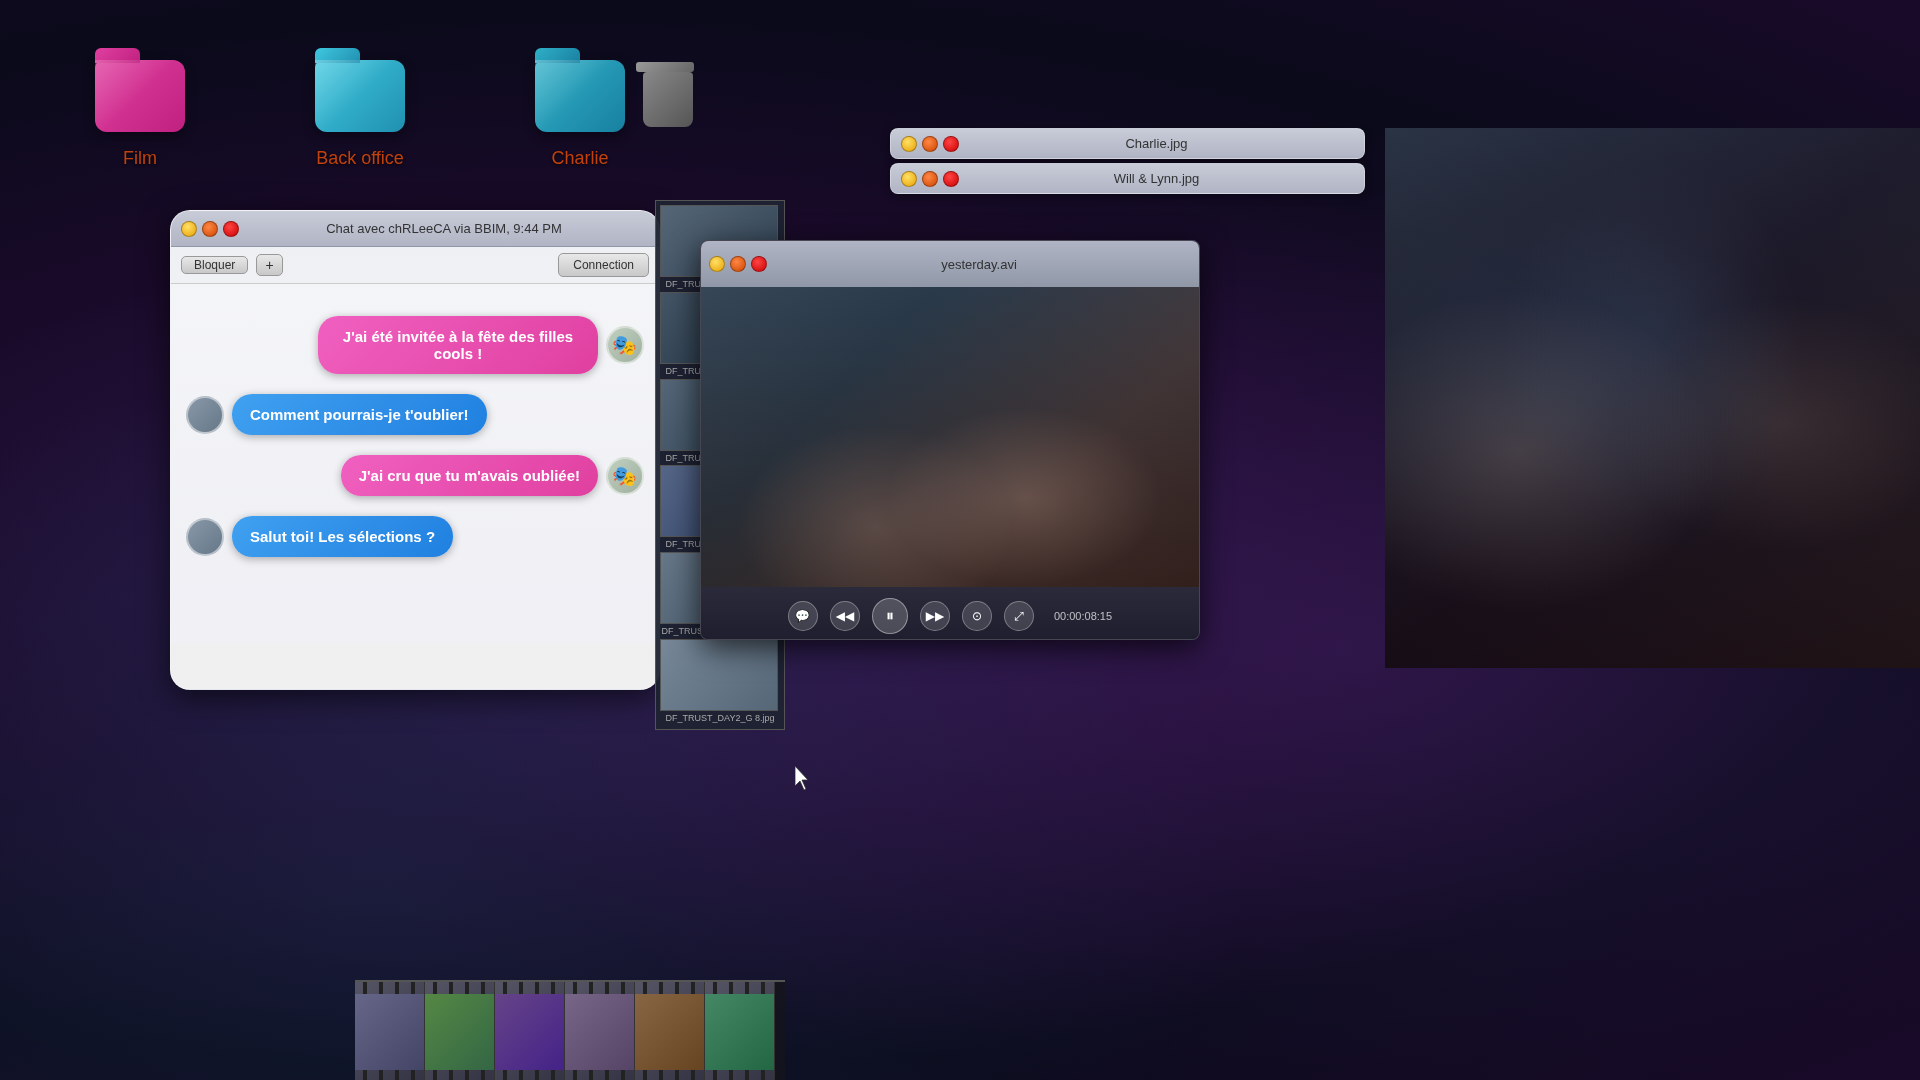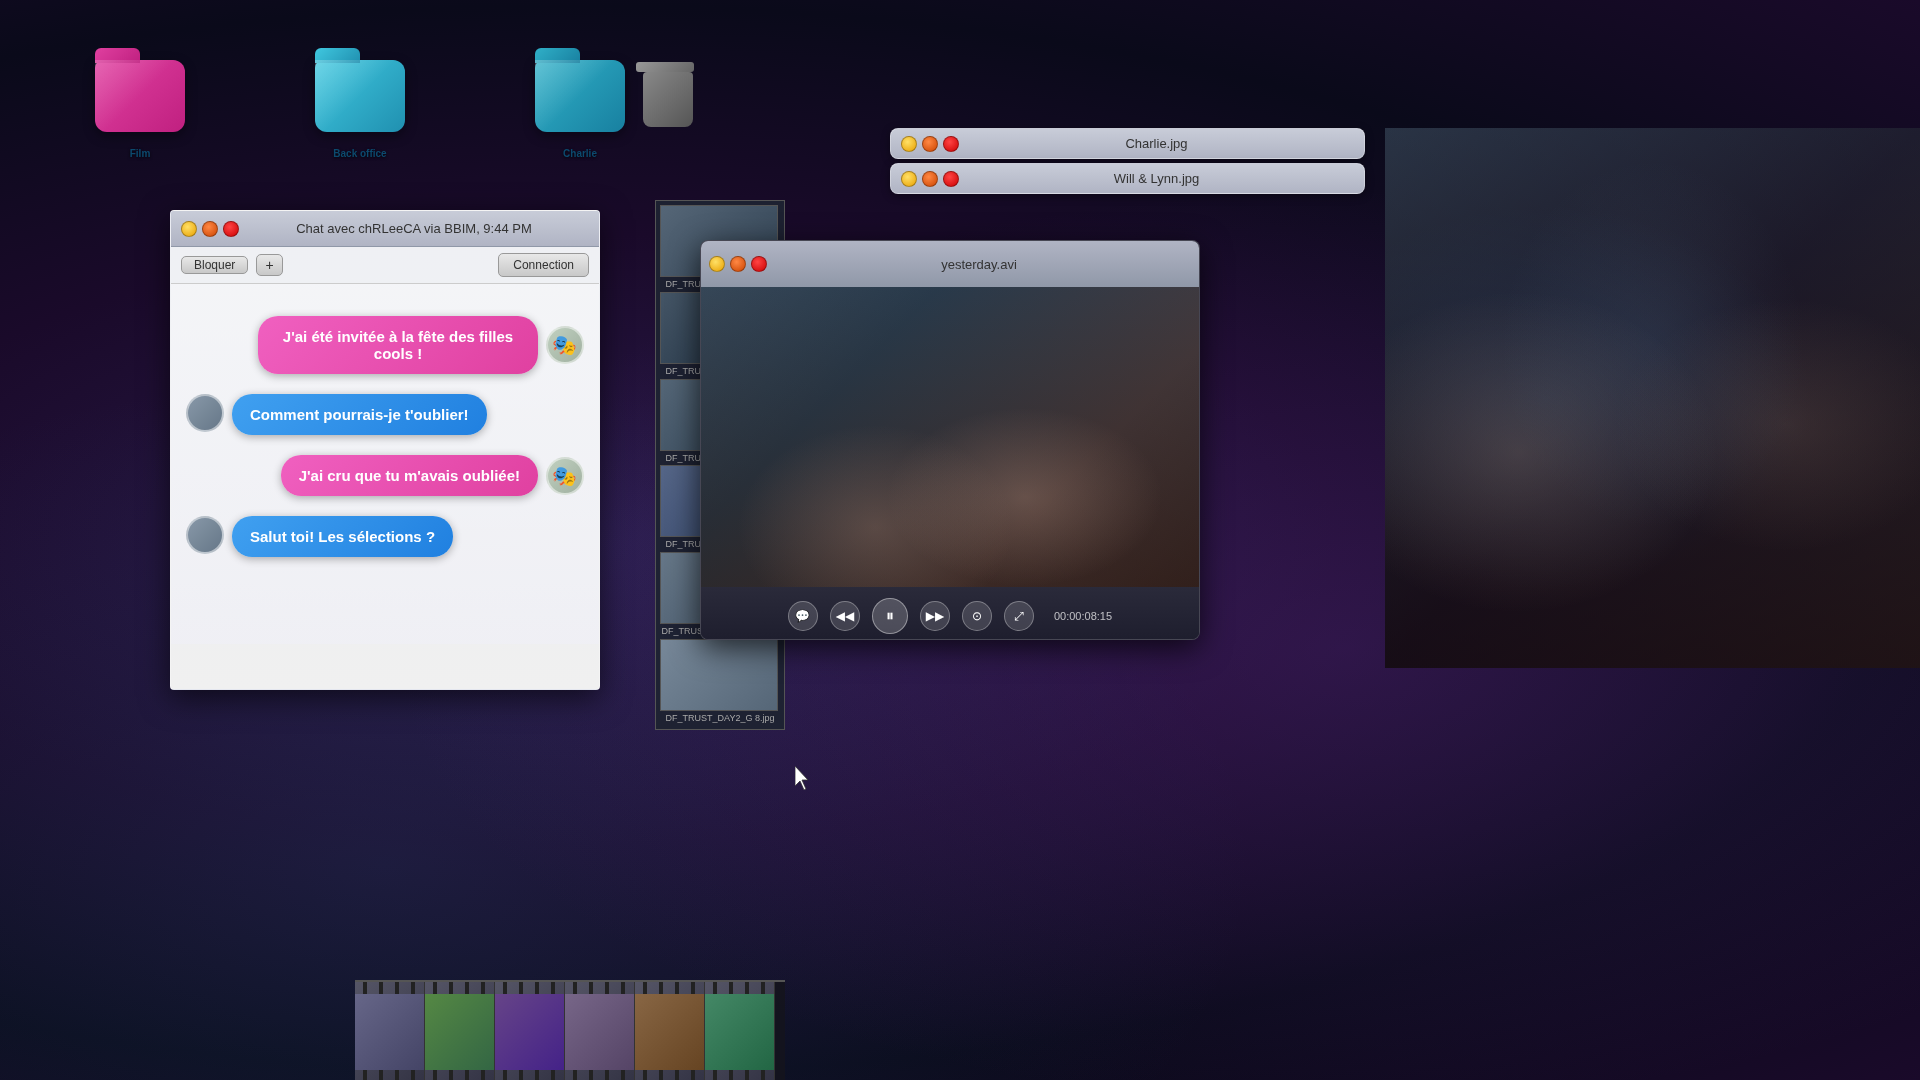--- a/index.html
+++ b/index.html
@@ -130,23 +130,23 @@
       position: absolute;
       top: 0;
       left: 0;
       right: 0;
       bottom: 0;
       background: linear-gradient(135deg, rgba(255,255,255,0.25) 0%, transparent 50%);
       border-radius: 0 12px 12px 12px;
     }
 
     .icon-label {
-      color: #0c4a6e;
-      font-size: 10px;
-      font-weight: 700;
+      color: #c2410c;
+      font-size: 18px;
+      font-weight: 400;
       text-shadow: 0 1px 3px rgba(0,0,0,0.8);
       text-align: center;
     }
 
     
     .trash-icon {
       position: absolute;
       top: 60px;
       left: 640px;
       display: flex;
@@ -179,24 +179,24 @@
       position: absolute;
       top: 2px;
       left: -4px;
     }
 
     
     .chat-window {
       position: absolute;
       top: 210px;
       left: 170px;
-      width: 430px;
+      width: 490px;
       height: 480px;
       background: linear-gradient(180deg, #d8dce8 0%, #e8eaf0 5%, #f0f0f0 100%);
-      border-radius: 4px;
+      border-radius: 20px;
       box-shadow: 0 8px 30px rgba(0,0,0,0.6);
       overflow: hidden;
       border: 1px solid rgba(255,255,255,0.3);
     }
 
     .window-titlebar {
       background: linear-gradient(180deg, #c8ccd8 0%, #b0b4c4 100%);
       height: 36px;
       display: flex;
       align-items: center;
@@ -283,20 +283,21 @@
       justify-content: flex-end;
       align-items: center;
       margin-bottom: 20px;
       gap: 8px;
       margin-top: 17px;
     }
 
     .msg-left {
       display: flex;
       justify-content: flex-start;
+      align-items: center;
       margin-bottom: 20px;
       gap: 8px;
     }
 
     .bubble-pink {
       background: linear-gradient(135deg, #f060c0, #e040a0);
       color: white;
       padding: 12px 18px;
       border-radius: 20px;
       font-size: 15px;

